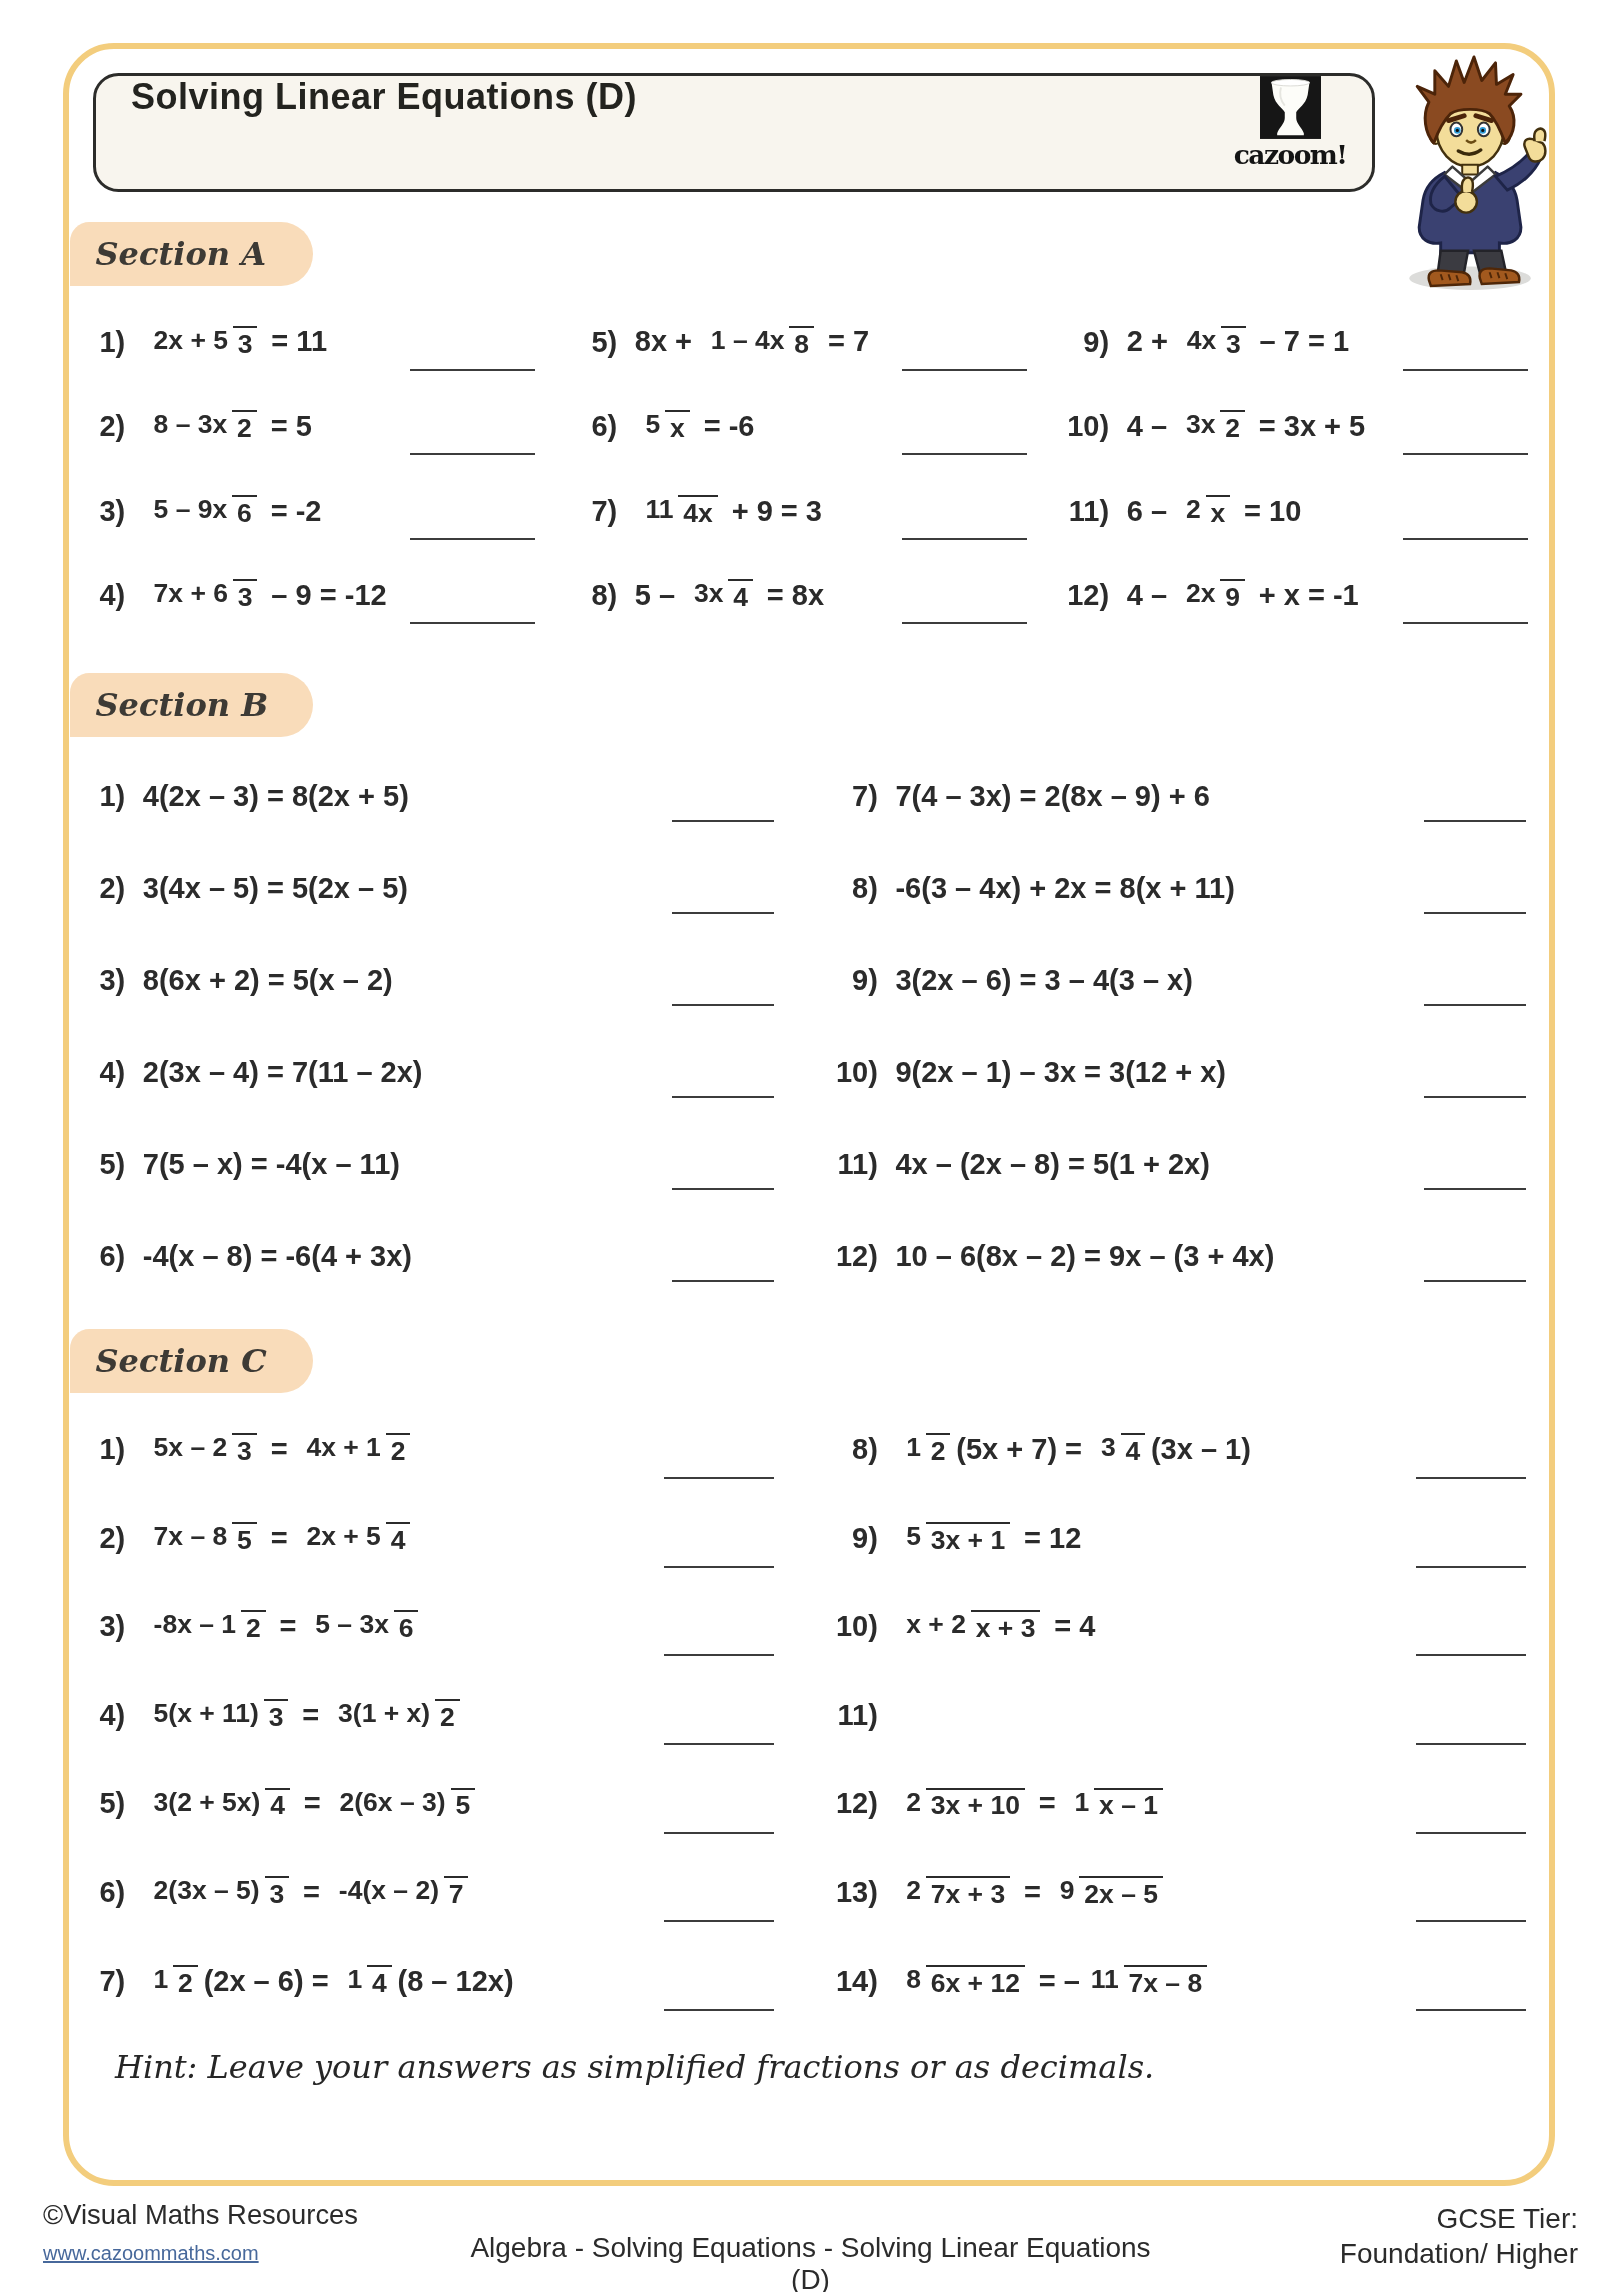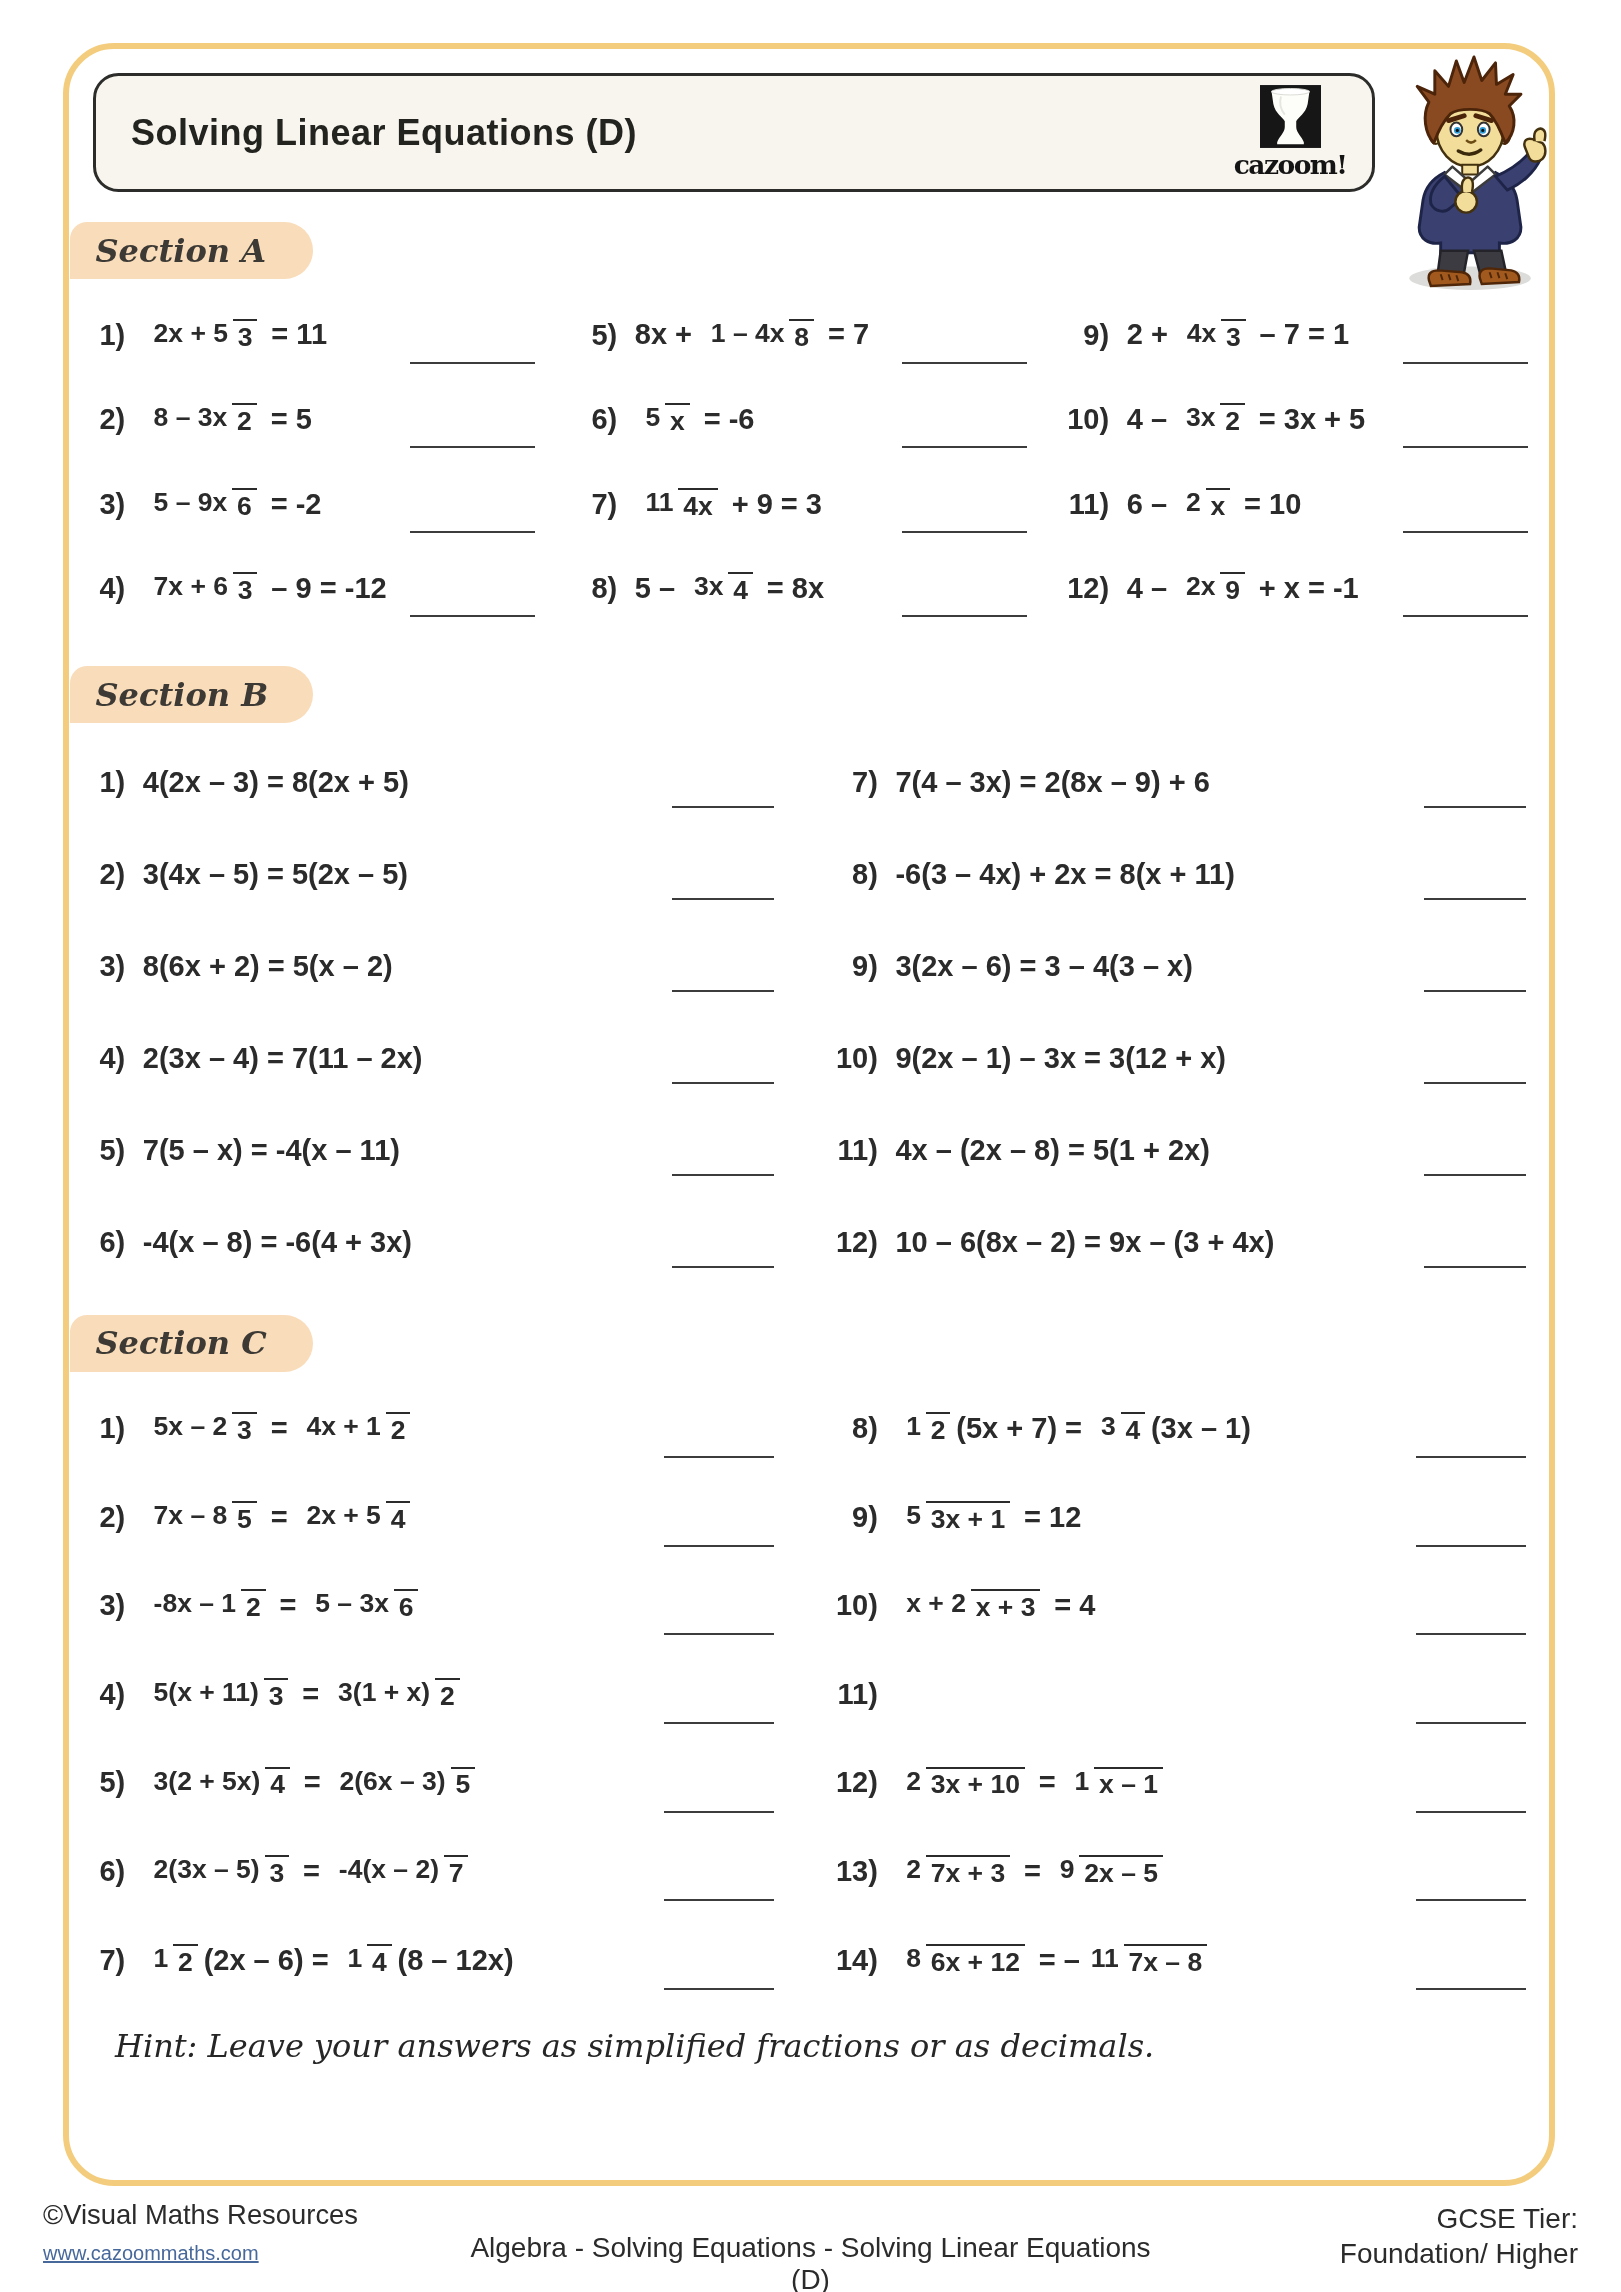--- a/index.html
+++ b/index.html
@@ -11,30 +11,30 @@
     font-family:"Liberation Sans",sans-serif;color:var(--ink);overflow:hidden;
   }
   .frame{
     position:absolute;left:63px;top:43px;width:1492px;height:2143px;box-sizing:border-box;
     border:6.9px solid var(--frame);border-radius:51px;
   }
   
   .title-box{
     position:absolute;left:93px;top:73px;width:1282px;height:119px;box-sizing:border-box;
     background:var(--titlebox);border:3.9px solid #2c2c2a;border-radius:25.5px;
-    display:flex;align-items:center;padding:0 13.7px 0 35px;z-index:2;
+    display:flex;align-items:flex-start;padding:0 13.7px 0 35px;z-index:2;
   }
   .title{font-size:36px;font-weight:bold;letter-spacing:0.5px;margin:0;color:#23231f;}
   .logo{margin-left:auto;display:flex;flex-direction:column;align-items:center;margin-right:11.8px;}
   .logo-text{font-family:"DejaVu Serif",serif;font-weight:bold;font-size:26.5px;letter-spacing:-1.5px;color:#141414;margin-top:-3.9px;}
   .mascot{position:absolute;left:1380px;top:45px;width:184px;height:253px;z-index:3;}
   
   .content{position:absolute;left:70px;top:222px;width:1468px;}
   .sec-header{
-    width:243px;height:57px;background:var(--hdr);border-radius:23.5px 39px 39px 0;
+    width:243px;height:64px;background:var(--hdr);border-radius:23.5px 39px 39px 0;
     display:flex;align-items:center;padding-left:25.5px;box-sizing:border-box;
   }
   .sec-label{font-family:"DejaVu Serif",serif;font-style:italic;font-weight:bold;font-size:32px;color:#3d3a35;}
   .grid{display:grid;margin-top:23.5px;}
   .grid.cols3{grid-template-columns:1fr 1fr 1.02fr;column-gap:29px;padding-left:11.8px;}
   .grid.cols2{grid-template-columns:1fr 1fr;column-gap:55px;padding-left:11.8px;padding-right:5.9px;}
   .col{display:flex;flex-direction:column;}
   .sec-a .col{row-gap:19.6px;}
   .sec-b{margin-top:45px;}
   .sec-b .col{row-gap:41px;margin-top:9.8px;}

